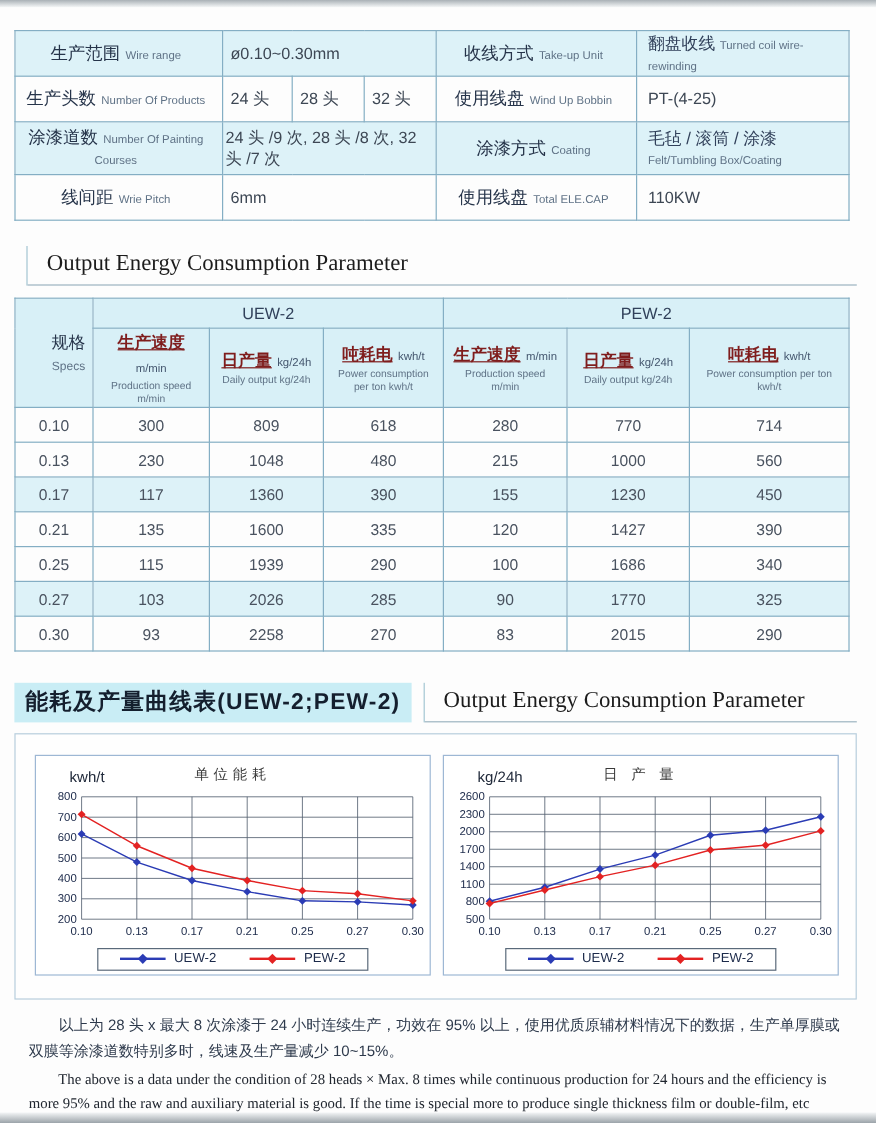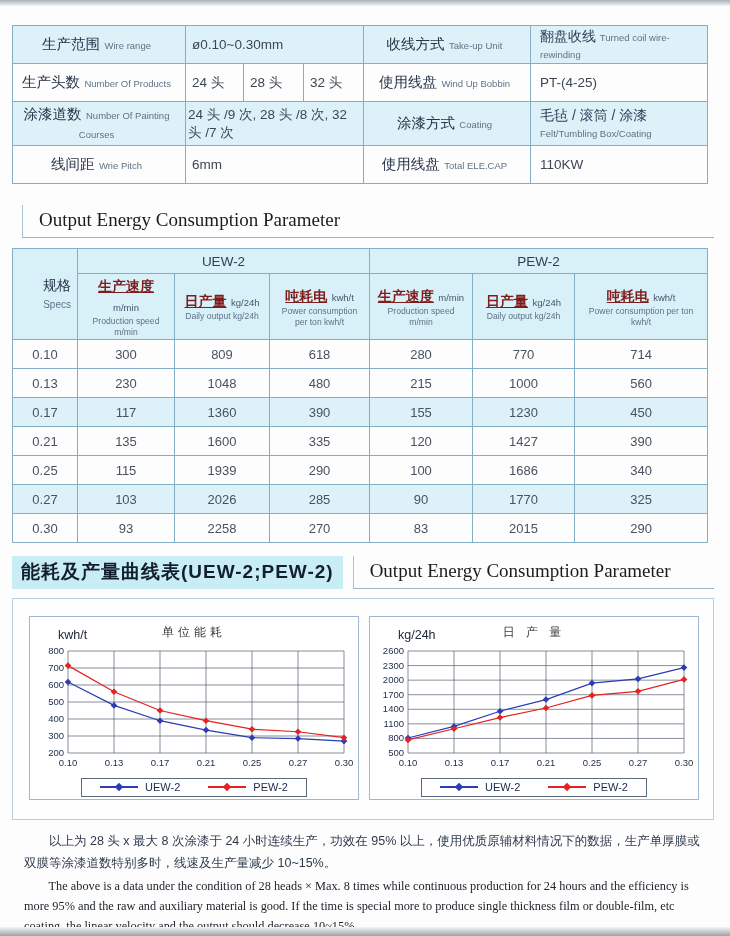--- a/index.html
+++ b/index.html
@@ -209,21 +209,21 @@
         <td>93</td>
         <td>2258</td>
         <td>270</td>
         <td>83</td>
         <td>2015</td>
         <td>290</td>
       </tr>
     </tbody>
 </table>
 
-<div class="sec-head" style="margin-top:13px">
+<div class="sec-head" style="margin-top:26px">
   <span class="badge">能耗及产量曲线表(UEW-2;PEW-2)</span>
   <span class="sec-divider"></span>
   <span class="entitle-wrap">
     <span class="entitle">Output Energy Consumption Parameter</span>
   </span>
 </div>
 
 <div class="chart-wrap">
   <div class="chart-panel">
     <div class="chart-head">

